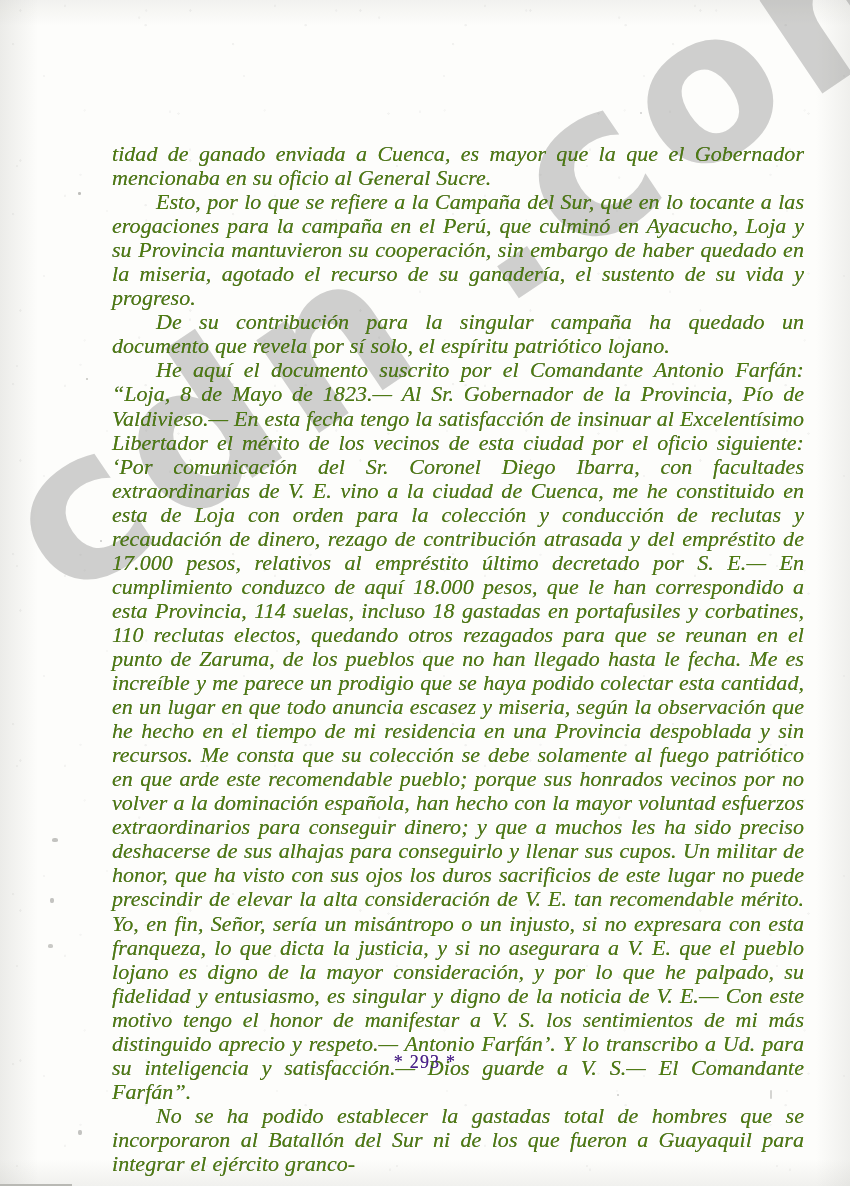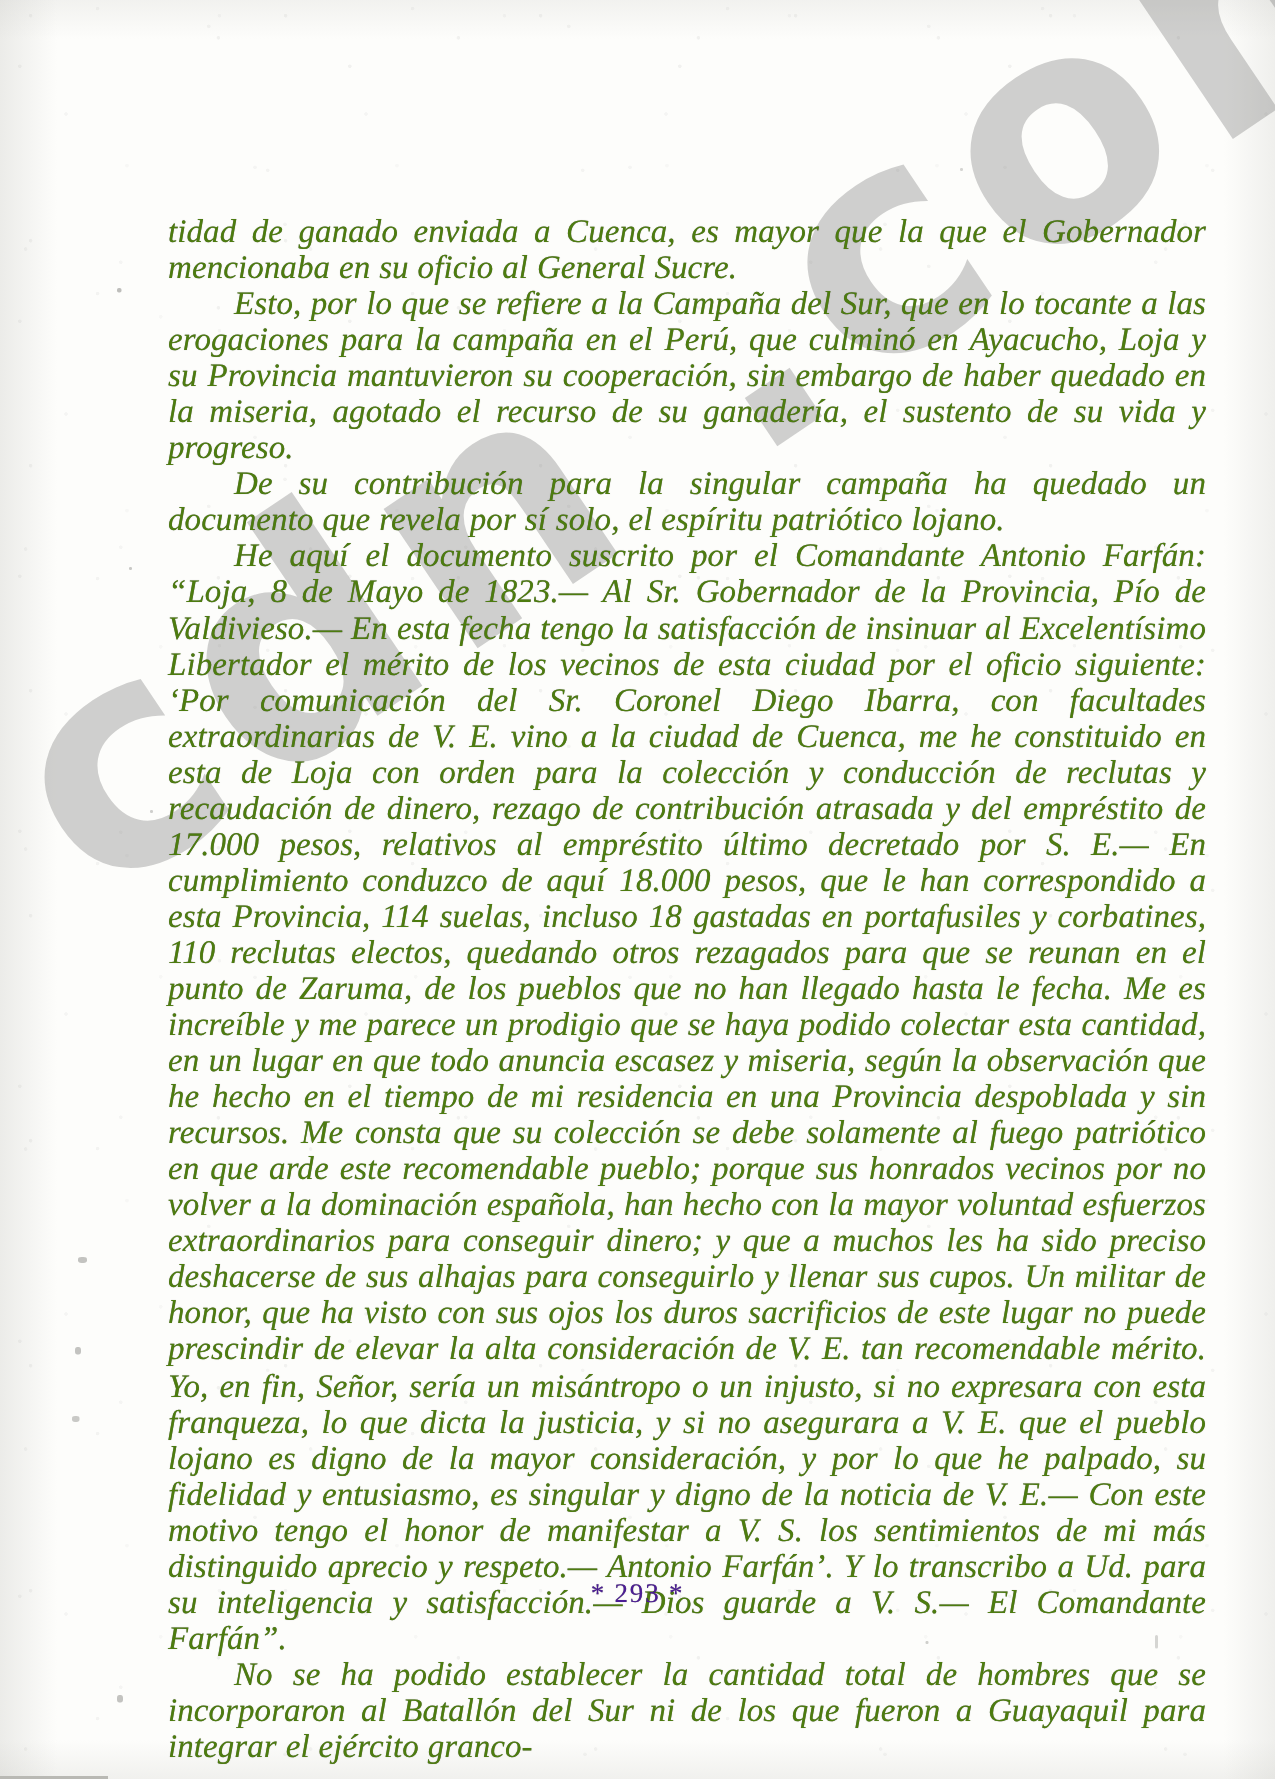--- a/index.html
+++ b/index.html
@@ -163,18 +163,18 @@
   <div class="speck" style="left:770px; top:1090px; width:2px; height:9px; opacity:.35; border-radius:1px;"></div>
   <div class="bottom-rule"></div>
 
   <div class="watermark">cdn  .com</div>
 
   <div class="textblock">
     <p class="noindent">tidad de ganado enviada a Cuenca, es mayor que la que el Gobernador mencionaba en su oficio al General Sucre.</p>
     <p class="indent">Esto, por lo que se refiere a la Campaña del Sur, que en lo tocante a las erogaciones para la campaña en el Perú, que culminó en Ayacucho, Loja y su Provincia mantuvieron su cooperación, sin embargo de haber quedado en la miseria, agotado el recurso de su ganadería, el sustento de su vida y progreso.</p>
     <p class="indent">De su contribución para la singular campaña ha quedado un documento que revela por sí solo, el espíritu patriótico lojano.</p>
     <p class="indent">He aquí el documento suscrito por el Comandante Antonio Farfán: “Loja, 8 de Mayo de 1823.— Al Sr. Gobernador de la Provincia, Pío de Valdivieso.— En esta fecha tengo la satisfacción de insinuar al Excelentísimo Libertador el mérito de los vecinos de esta ciudad por el oficio siguiente: ‘Por comunicación del Sr. Coronel Diego Ibarra, con facultades extraordinarias de V. E. vino a la ciudad de Cuenca, me he constituido en esta de Loja con orden para la colección y conducción de reclutas y recaudación de dinero, rezago de contribución atrasada y del empréstito de 17.000 pesos, relativos al empréstito último decretado por S. E.— En cumplimiento conduzco de aquí 18.000 pesos, que le han correspondido a esta Provincia, 114 suelas, incluso 18 gastadas en portafusiles y corbatines, 110 reclutas electos, quedando otros rezagados para que se reunan en el punto de Zaruma, de los pueblos que no han llegado hasta le fecha. Me es increíble y me parece un prodigio que se haya podido colectar esta cantidad, en un lugar en que todo anuncia escasez y miseria, según la observación que he hecho en el tiempo de mi residencia en una Provincia despoblada y sin recursos. Me consta que su colección se debe solamente al fuego patriótico en que arde este recomendable pueblo; porque sus honrados vecinos por no volver a la dominación española, han hecho con la mayor voluntad esfuerzos extraordinarios para conseguir dinero; y que a muchos les ha sido preciso deshacerse de sus alhajas para conseguirlo y llenar sus cupos. Un militar de honor, que ha visto con sus ojos los duros sacrificios de este lugar no puede prescindir de elevar la alta consideración de V. E. tan recomendable mérito. Yo, en fin, Señor, sería un misántropo o un injusto, si no expresara con esta franqueza, lo que dicta la justicia, y si no asegurara a V. E. que el pueblo lojano es digno de la mayor consideración, y por lo que he palpado, su fidelidad y entusiasmo, es singular y digno de la noticia de V. E.— Con este motivo tengo el honor de manifestar a V. S. los sentimientos de mi más distinguido aprecio y respeto.— Antonio Farfán’. Y lo transcribo a Ud. para su inteligencia y satisfacción.— Dios guarde a V. S.— El Comandante Farfán”.</p>
-    <p class="indent">No se ha podido establecer la cantidad total de hombres que se incorporaron al Batallón del Sur ni de los que fueron a Guayaquil para integrar el ejército granco-</p>
+    <p class="indent">No se ha podido establecer la gastadas total de hombres que se incorporaron al Batallón del Sur ni de los que fueron a Guayaquil para integrar el ejército granco-</p>
   </div>
 
   <div class="folio">* 293 *</div>
 
 </div>
 
 </body></html>

